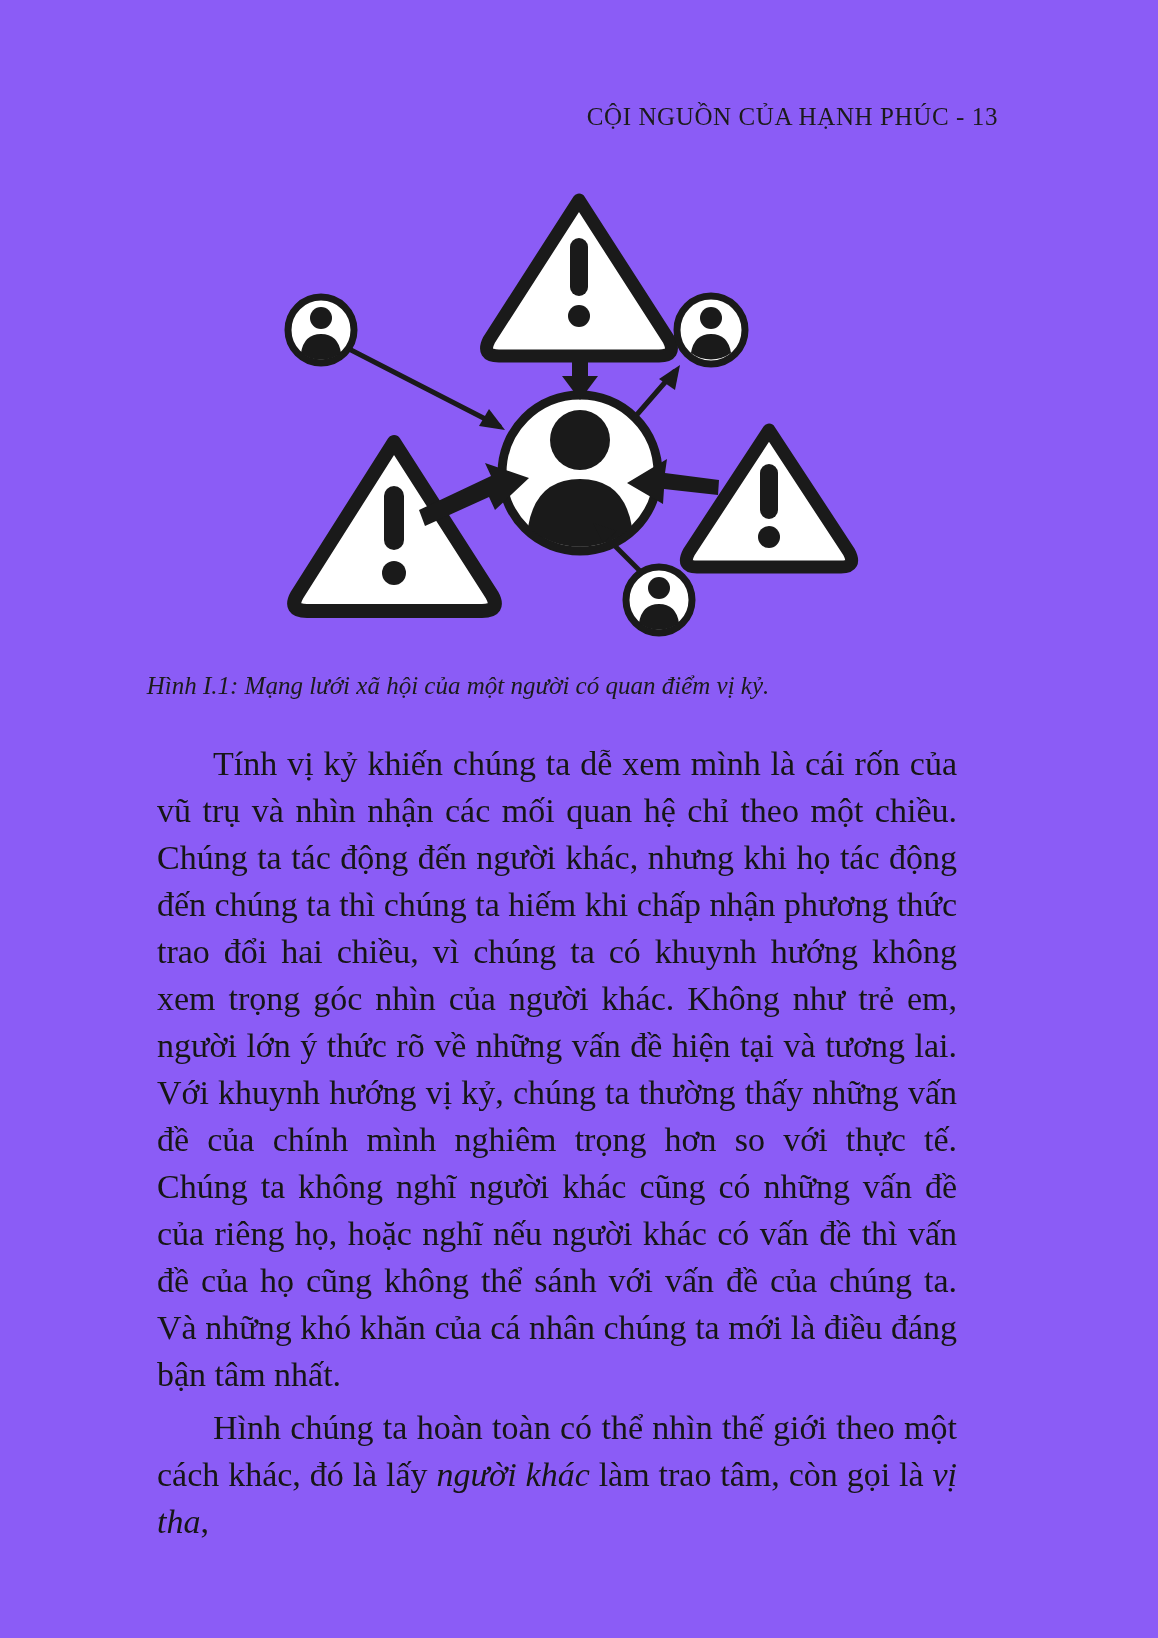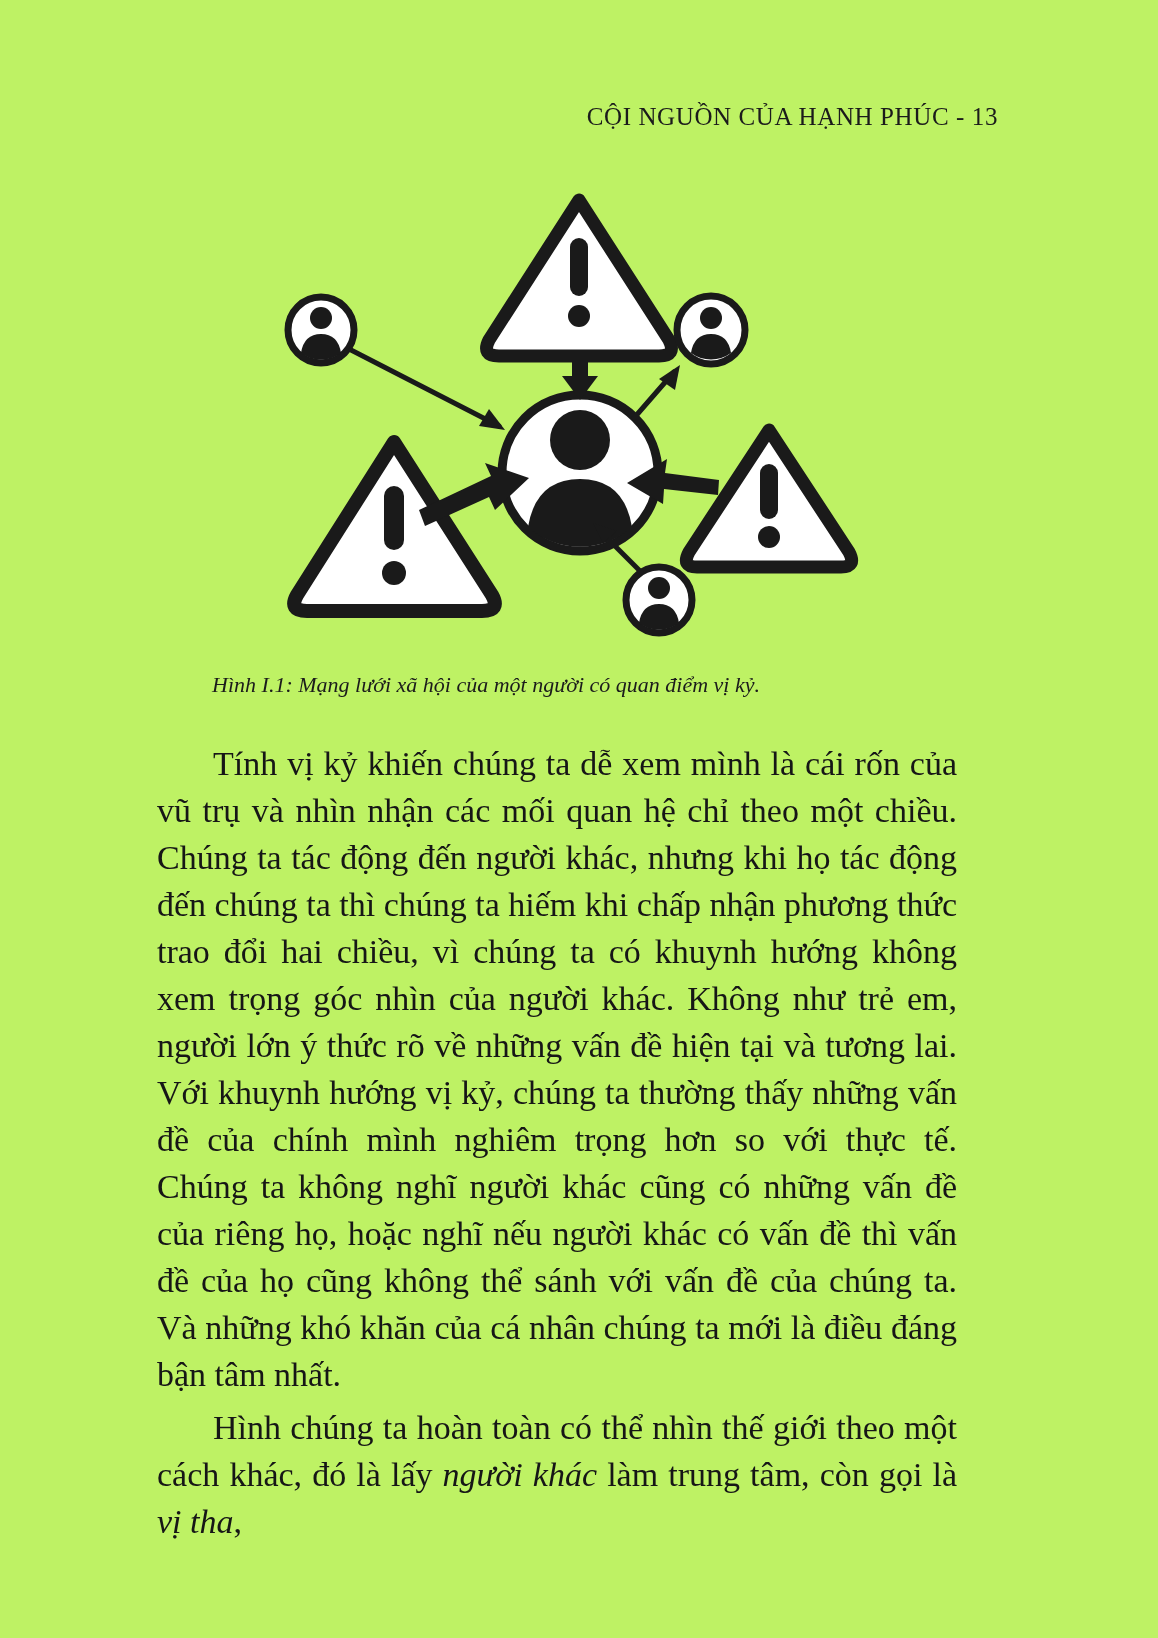--- a/index.html
+++ b/index.html
@@ -13,21 +13,21 @@
     position: relative;
     font-family: "Liberation Serif", serif;
     color: #1a1a1a;
     overflow: hidden;
   }
   .page {
     position: absolute;
     top: 0; left: 0;
     width: 1158px;
     height: 1638px;
-    background: #bef264;
+    background: #8b5cf6;
   }
   .running-head {
     position: absolute;
     top: 103px;
     right: 160px;
     font-size: 25px;
     letter-spacing: 0.6px;
     color: #1b1b1b;
     white-space: nowrap;
     font-variant: small-caps;
@@ -43,23 +43,22 @@
     display: block;
     margin: 0 auto;
   }
   .figure-caption {
     position: absolute;
     top: 672px;
     left: 0;
     width: 916px;
     text-align: center;
     font-style: italic;
-    font-size: 22px;
+    font-size: 25px;
     color: #1b1b1b;
-    padding-left: 28px;
   }
   .body-text {
     position: absolute;
     top: 740px;
     left: 157px;
     width: 800px;
     font-size: 34px;
     line-height: 47px;
     text-align: justify;
     color: #161616;
@@ -158,16 +157,16 @@
         </g>
 
       </g>
     </svg>
   </div>
 
   <div class="figure-caption">Hình I.1: Mạng lưới xã hội của một người có quan điểm vị kỷ.</div>
 
   <div class="body-text">
     <p>Tính vị kỷ khiến chúng ta dễ xem mình là cái rốn của vũ trụ và nhìn nhận các mối quan hệ chỉ theo một chiều. Chúng ta tác động đến người khác, nhưng khi họ tác động đến chúng ta thì chúng ta hiếm khi chấp nhận phương thức trao đổi hai chiều, vì chúng ta có khuynh hướng không xem trọng góc nhìn của người khác. Không như trẻ em, người lớn ý thức rõ về những vấn đề hiện tại và tương lai. Với khuynh hướng vị kỷ, chúng ta thường thấy những vấn đề của chính mình nghiêm trọng hơn so với thực tế. Chúng ta không nghĩ người khác cũng có những vấn đề của riêng họ, hoặc nghĩ nếu người khác có vấn đề thì vấn đề của họ cũng không thể sánh với vấn đề của chúng ta. Và những khó khăn của cá nhân chúng ta mới là điều đáng bận tâm nhất.</p>
-    <p><span>Hình chúng ta hoàn toàn có thể nhìn thế giới theo một cách khác, đó là lấy </span><i>người khác</i><span> làm trung tâm, còn gọi là </span><i>vị tha</i><span>,</span></p>
+    <p><span>Hình chúng ta hoàn toàn có thể nhìn thế giới theo một cách khác, đó là lấy </span><i>người khác</i><span> làm trao tâm, còn gọi là </span><i>vị tha</i><span>,</span></p>
   </div>
 
 </div>
 
 </body></html>

